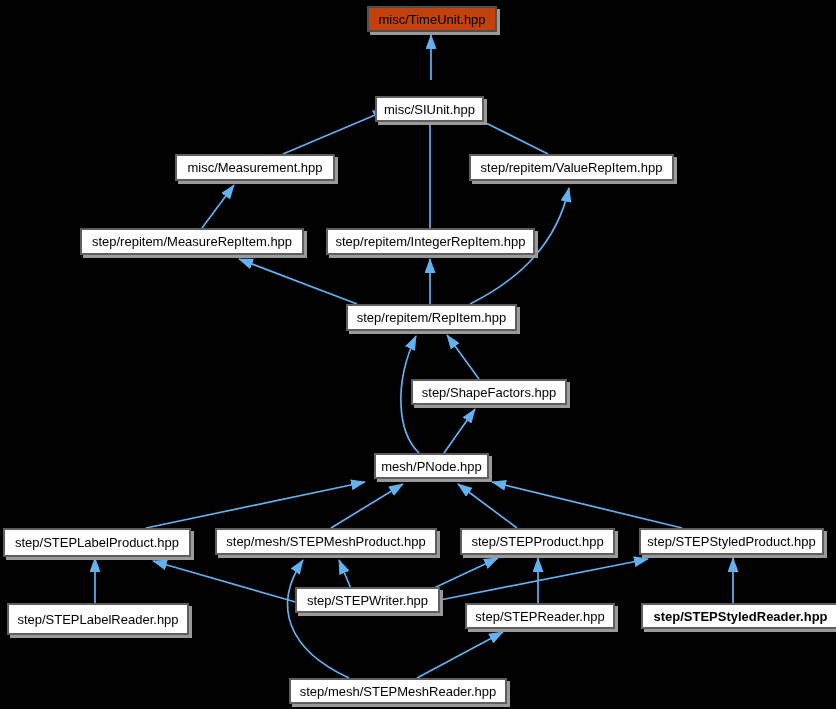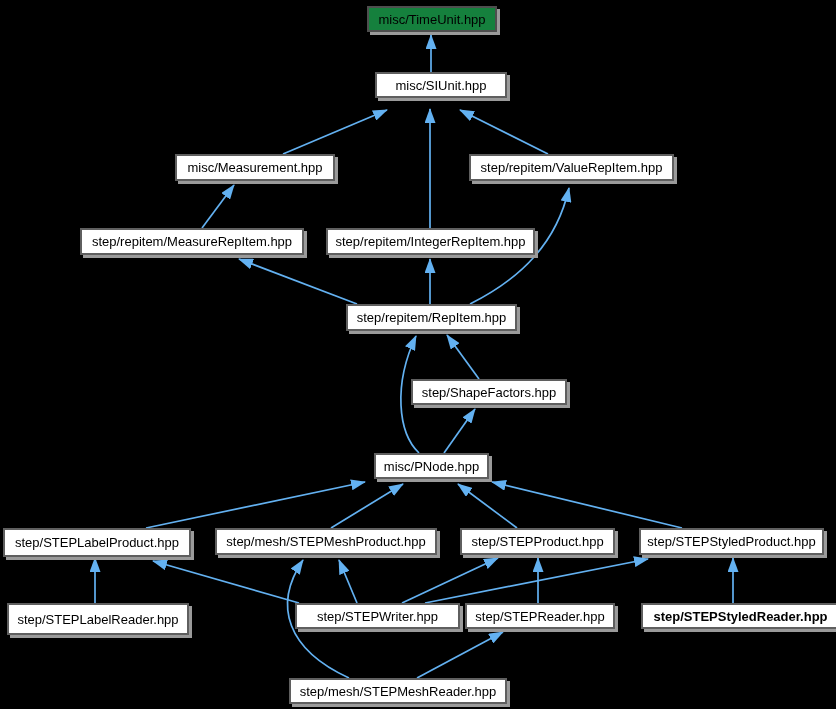--- a/index.html
+++ b/index.html
@@ -32,21 +32,21 @@
     background: #ffffff;
     border: 2px solid #5f5f5f;
     box-shadow: 3px 3px 0 #9a9a9a;
     color: #000;
     font-size: 13px;
     white-space: nowrap;
     z-index: 2;
     cursor: pointer;
   }
   .node.main {
-    background: #15803d;
+    background: #c2410c;
     border-color: #4e4e4e;
   }
   .edge {
     fill: none;
     stroke-width: 1.7px;
   }
 </style>
 </head>
 <body>
 
@@ -80,21 +80,21 @@
         <path d="M402,603 L498,558" class="edge" stroke="#63B1F1" marker-end="url(#arrow)"></path>
         <path d="M538,603 L538,558" class="edge" stroke="#63B1F1" marker-end="url(#arrow)"></path>
         <path d="M425,603 L648,559" class="edge" stroke="#63B1F1" marker-end="url(#arrow)"></path>
         <path d="M417,678 L503,632" class="edge" stroke="#63B1F1" marker-end="url(#arrow)"></path>
         <path d="M733,603 L733,558" class="edge" stroke="#63B1F1" marker-end="url(#arrow)"></path>
       </g>
   </svg>
 <div class="node main" style="left: 367px; top: 6px; width: 130px; height: 26px;">
       <span>misc/TimeUnit.hpp</span>
     </div>
-    <div class="node" style="left: 375px; top: 72px; width: 132px; height: 26px;">
+    <div class="node" style="left: 375px; top: 96px; width: 109px; height: 26px;">
       <span>misc/SIUnit.hpp</span>
     </div>
     <div class="node" style="left: 175px; top: 154px; width: 160px; height: 27px;">
       <span>misc/Measurement.hpp</span>
     </div>
     <div class="node" style="left: 469px; top: 154px; width: 205px; height: 27px;">
       <span>step/repitem/ValueRepItem.hpp</span>
     </div>
     <div class="node" style="left: 80px; top: 228px; width: 224px; height: 27px;">
       <span>step/repitem/MeasureRepItem.hpp</span>
@@ -102,38 +102,38 @@
     <div class="node" style="left: 326px; top: 228px; width: 209px; height: 27px;">
       <span>step/repitem/IntegerRepItem.hpp</span>
     </div>
     <div class="node" style="left: 346px; top: 304px; width: 171px; height: 27px;">
       <span>step/repitem/RepItem.hpp</span>
     </div>
     <div class="node" style="left: 411px; top: 379px; width: 156px; height: 26px;">
       <span>step/ShapeFactors.hpp</span>
     </div>
     <div class="node" style="left: 374px; top: 453px; width: 115px; height: 26px;">
-      <span>misc/PNode.hpp</span>
+      <span>mesh/PNode.hpp</span>
     </div>
     <div class="node" style="left: 3px; top: 528px; width: 188px; height: 29px;">
       <span>step/STEPLabelProduct.hpp</span>
     </div>
     <div class="node" style="left: 215px; top: 528px; width: 222px; height: 27px;">
       <span>step/mesh/STEPMeshProduct.hpp</span>
     </div>
     <div class="node" style="left: 460px; top: 528px; width: 155px; height: 27px;">
       <span>step/STEPProduct.hpp</span>
     </div>
     <div class="node" style="left: 639px; top: 528px; width: 185px; height: 27px;">
       <span>step/STEPStyledProduct.hpp</span>
     </div>
     <div class="node" style="left: 7px; top: 603px; width: 182px; height: 32px;">
       <span>step/STEPLabelReader.hpp</span>
     </div>
-    <div class="node" style="left: 295px; top: 603px; width: 165px; height: 26px;">
+    <div class="node" style="left: 295px; top: 587px; width: 145px; height: 26px;">
       <span>step/STEPWriter.hpp</span>
     </div>
     <div class="node" style="left: 465px; top: 603px; width: 150px; height: 26px;">
       <span>step/STEPReader.hpp</span>
     </div>
     <div class="node" style="left: 641px; top: 603px; width: 199px; height: 26px; font-weight: bold;">
       <span>step/STEPStyledReader.hpp</span>
     </div>
     <div class="node" style="left: 289px; top: 678px; width: 218px; height: 26px;">
       <span>step/mesh/STEPMeshReader.hpp</span>

